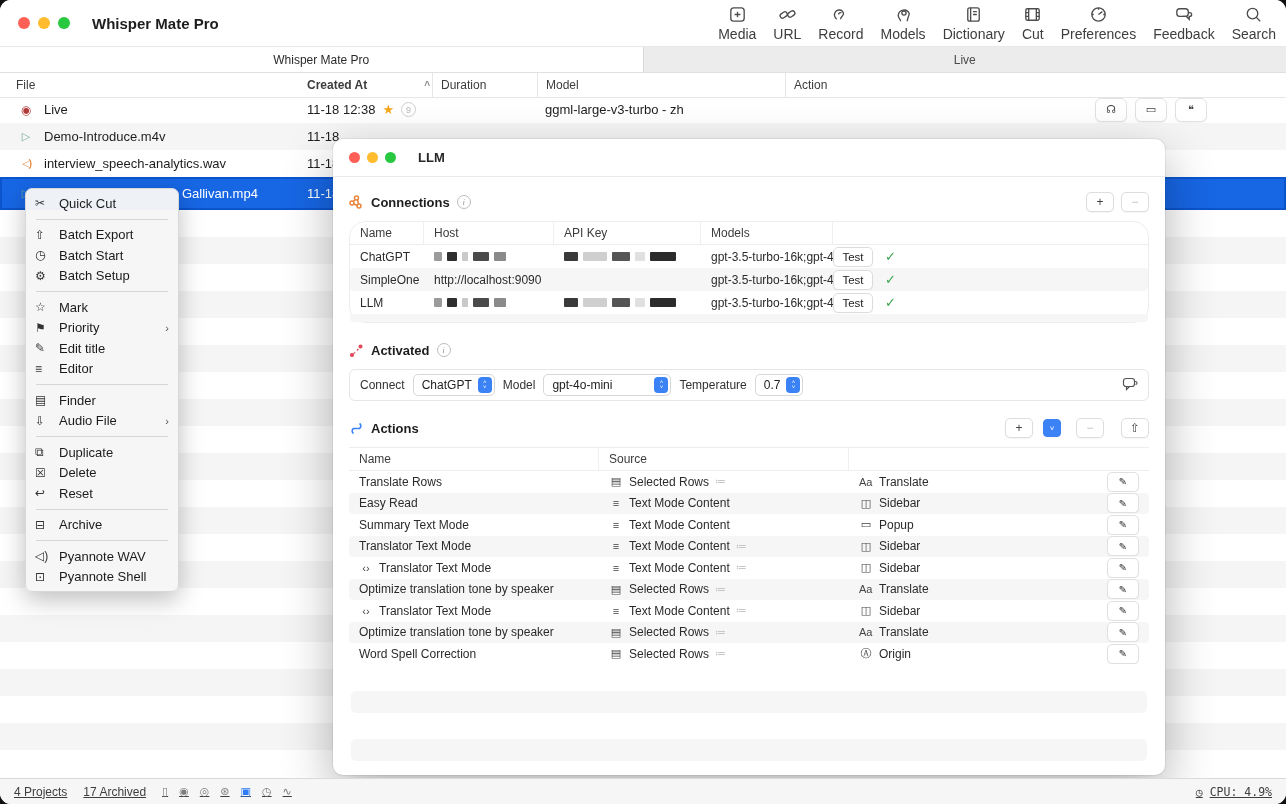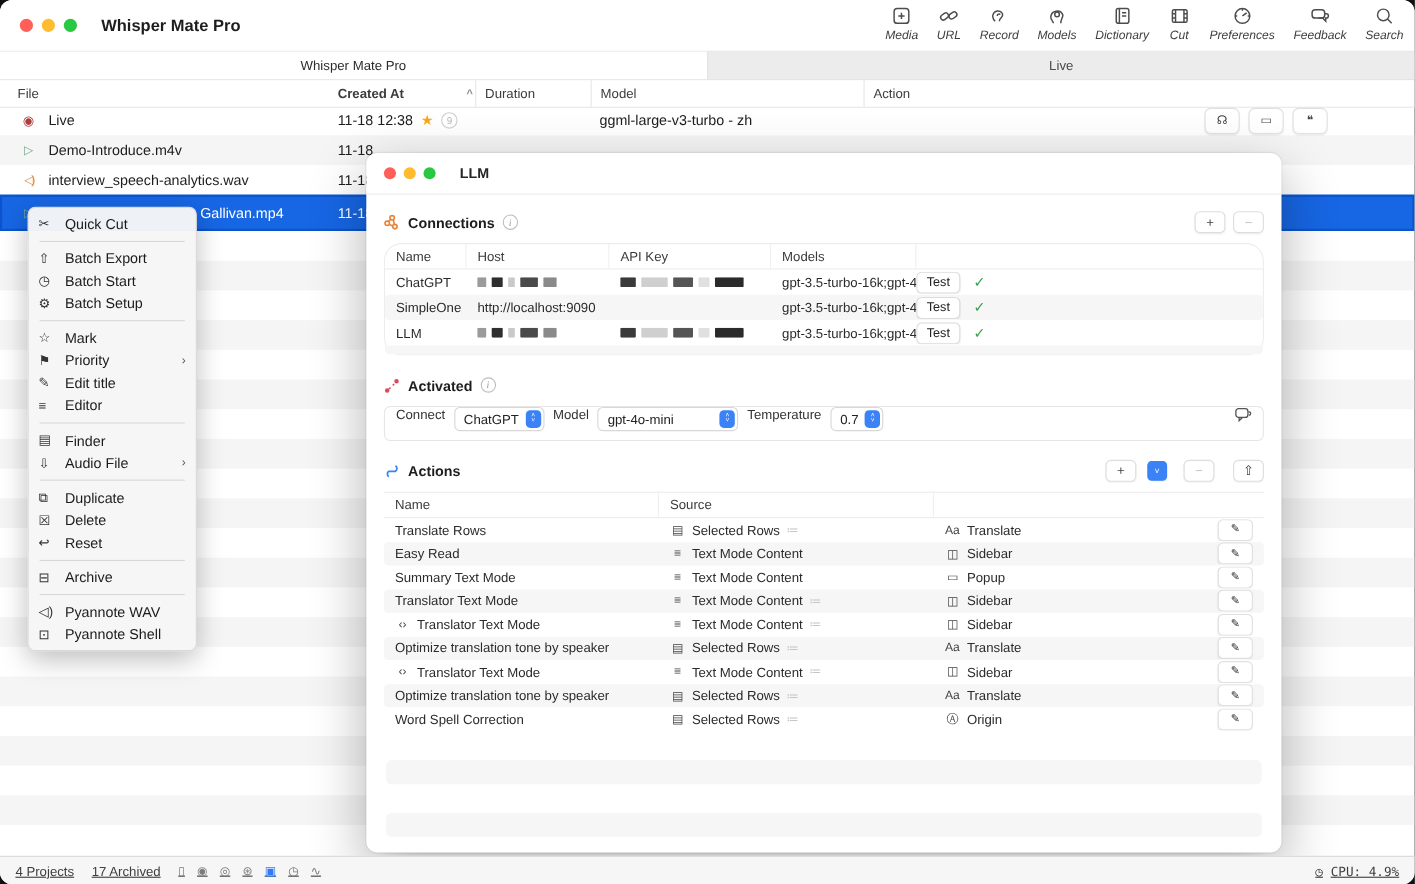--- a/index.html
+++ b/index.html
@@ -8,21 +8,21 @@
 
   
   .titlebar{height:46px;display:flex;align-items:center;background:#fff;position:relative;}
   .lights{display:flex;gap:8px;margin-left:18px;}
   .light{width:12px;height:12px;border-radius:50%;}
   .l-red{background:#ff5f57}.l-yellow{background:#febc2e}.l-green{background:#28c840}
   .win-title{font-size:15px;font-weight:700;color:#1d1d1f;margin-left:22px;}
   .toolbar{position:absolute;right:10px;top:4px;display:flex;gap:17px;}
   .tool{display:flex;flex-direction:column;align-items:center;gap:1px;color:#4c4c4c;cursor:default;}
   .tool svg{width:21px;height:21px;stroke:#4c4c4c;fill:none;stroke-width:1.4;}
-  .tool-label{font-size:11px;color:#3e3e3e;font-style:italic;}
+  .tool-label{font-size:14px;color:#3e3e3e;}
 
   
   .tabbar{height:25px;display:flex;background:#ececec;border-top:1px solid #e7e7e7;border-bottom:1px solid #e0e0e0;}
   .tab{flex:1;display:flex;align-items:center;justify-content:center;font-size:12px;color:#4a4a4a;
        border-right:1px solid #d9d9d9;background:#ececec;}
   .tab:last-child{border-right:none}
   .tab.active{background:#fff;color:#2b2b2b;}
 
   
   .grid-row{display:grid;grid-template-columns:291px 133px 105px 248px 302px 1fr;padding-left:16px;align-items:center;}
@@ -86,21 +86,21 @@
   .conn-grid{grid-template-columns:74px 130px 147px 132px 1fr;}
   .act-grid{grid-template-columns:250px 250px 230px 1fr;}
   .redact{display:flex;gap:5px;align-items:center;}
   .redact span{height:9px;border-radius:1px;display:inline-block;}
   .test-wrap{display:flex;align-items:center;gap:12px;justify-content:flex-start;padding-left:0;}
   .testbtn{min-width:38px;height:18px;border:1px solid #dcdcdc;border-radius:5px;background:#fff;font-size:11.5px;
     color:#222;display:inline-flex;align-items:center;justify-content:center;box-shadow:0 1px 1px rgba(0,0,0,.05);}
   .ok{color:#37a34a;font-size:13px;}
   .empty-strip{height:8px;background:#f6f6f7;border-radius:0 0 4px 4px;}
 
-  .actpanel{margin-top:8px;border:1px solid #e6e6e6;border-radius:6px;height:30px;display:flex;
+  .actpanel{margin-top:8px;border:1px solid #e6e6e6;border-radius:6px;height:30px;display:flex;align-items:center;
     gap:8px;padding:0 10px;font-size:12px;color:#333;}
   .selectbox{display:flex;align-items:center;border:1px solid #d8d8d8;border-radius:5px;height:20px;background:#fff;
     padding-left:8px;gap:6px;font-size:12px;color:#222;}
   .stepper{width:14px;height:16px;background:#3b82f7;border-radius:4px;margin-right:2px;color:#fff;font-size:6px;
     display:flex;flex-direction:column;align-items:center;justify-content:center;line-height:5px;}
   .chaticon{margin-left:auto;color:#555;}
   .src-suffix{color:#c6c6c6;font-size:11px;}
   .src-ic,.res-ic{color:#444;font-size:11px;width:14px;display:inline-block;text-align:center;}
   .res-aa{font-size:11px;color:#444;width:14px}
   .editbtn{width:30px;height:18px;border:1px solid #e0e0e0;border-radius:5px;background:#fff;color:#333;

